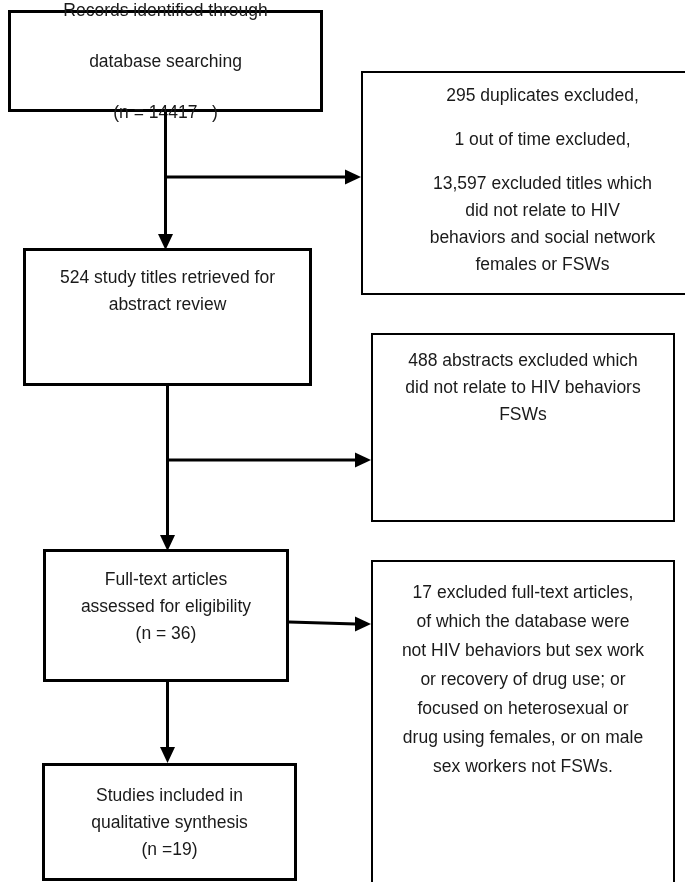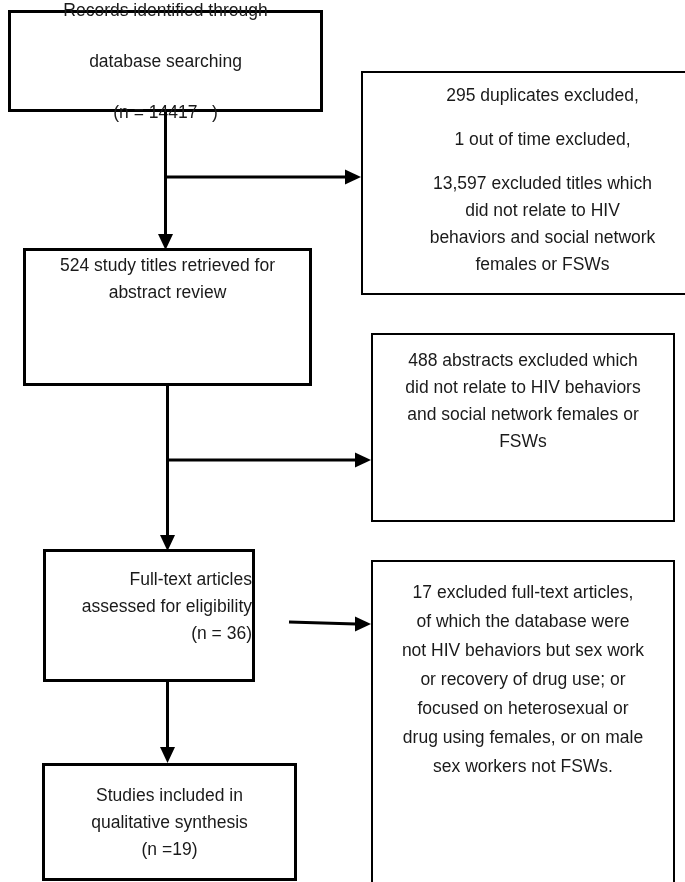--- a/index.html
+++ b/index.html
@@ -20,21 +20,21 @@
     text-align: center;
     font-size: 17.5px;
     line-height: 27px;
   }
   .box--thick { border-width: 3px; }
   .center-v {
     display: flex;
     flex-direction: column;
     justify-content: center;
   }
-  .pad-top { padding-top: 1px; }
+  .pad-top { padding-top: 13px; }
   .line { white-space: pre; }
   .para-gap { margin-bottom: 17px; }
   .wide-lines .line { line-height: 29px; }
   .arrows {
     position: absolute;
     left: 0; top: 0;
     width: 685px; height: 882px;
     pointer-events: none;
   }
 </style>
@@ -59,25 +59,24 @@
   </div>
 
   <div class="box box--thick pad-top" style="left:23px; top:248px; width:289px; height:138px;">
     <div class="line">524 study titles retrieved for</div>
     <div class="line">abstract review</div>
   </div>
 
   <div class="box" style="left:371px; top:333px; width:304px; height:189px; padding-top:12px;">
     <div class="line">488 abstracts excluded which</div>
     <div class="line">did not relate to HIV behaviors</div>
-    <div class="line">and social network females or</div>
     <div class="line">FSWs</div>
   </div>
 
-  <div class="box box--thick" style="left:43px; top:549px; width:212px; height:133px; padding-top:14px;text-align:right;">
+  <div class="box box--thick" style="left:43px; top:549px; width:246px; height:133px; padding-top:14px;">
     <div class="line">Full-text articles</div>
     <div class="line">assessed for eligibility</div>
     <div class="line">(n = 36)</div>
   </div>
 
   <div class="box wide-lines" style="left:371px; top:560px; width:304px; height:362px; padding-top:16px;">
     <div class="line">17 excluded full-text articles,</div>
     <div class="line">of which the database were</div>
     <div class="line">not HIV behaviors but sex work</div>
     <div class="line">or recovery of drug use; or</div>

